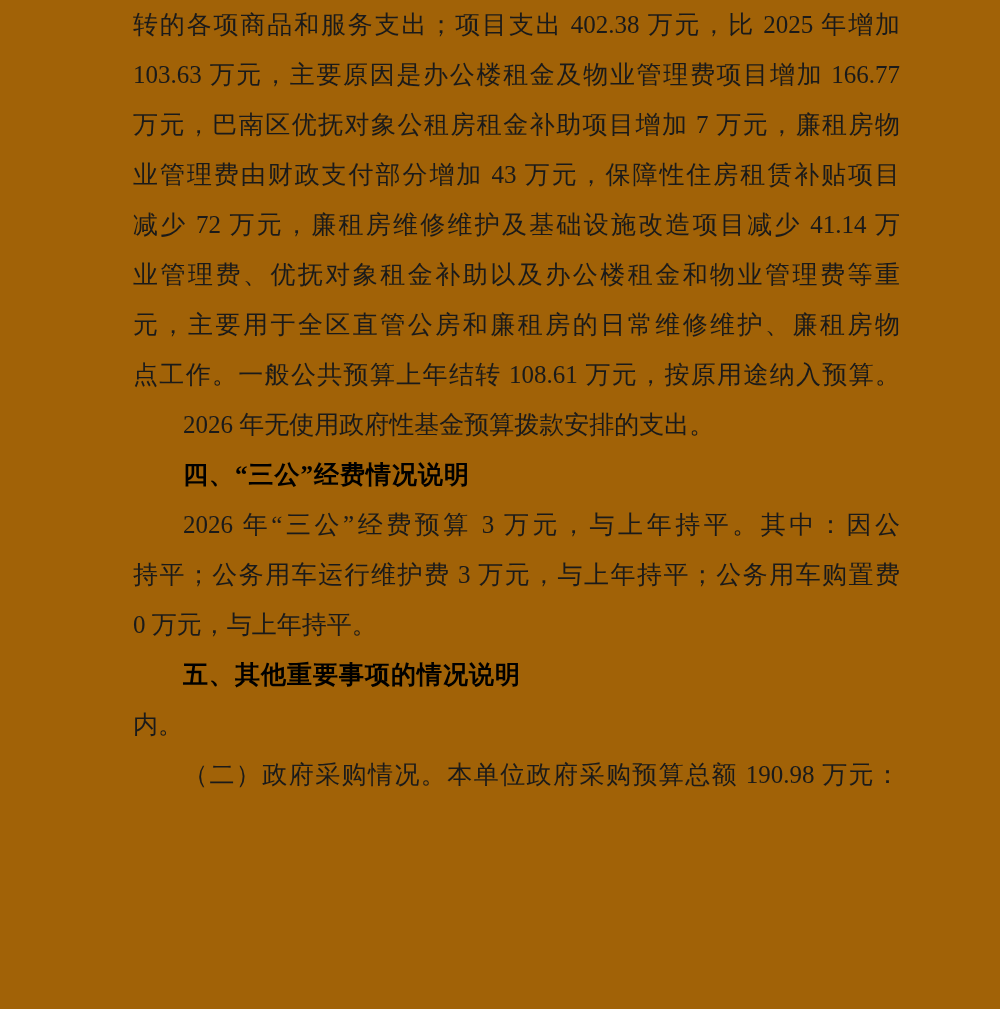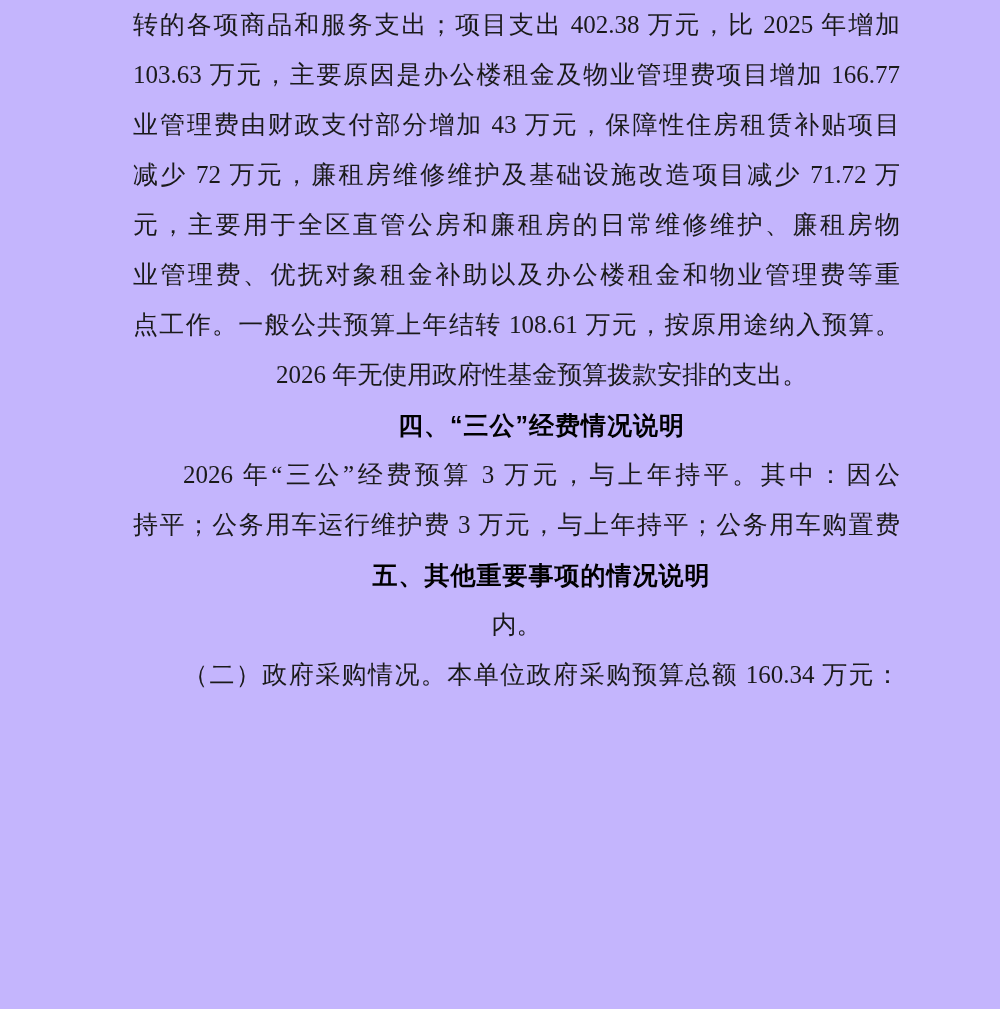--- a/index.html
+++ b/index.html
@@ -20,49 +20,51 @@
     top: 0;
     width: 767px;
   }
   .line {
     height: 50px;
     line-height: 50px;
     font-size: 25px;
     color: #1a1a1a;
     font-family: "Liberation Serif", "DejaVu Serif", serif;
     overflow: hidden;
-    text-align: center;
+    text-align: left;
   }
   .line.full {
     text-align: justify;
     text-align-last: justify;
   }
   .line.indent {
     text-indent: 2em;
   }
   .line.heading {
-    font-family: Liberation Sans, sans-serif;
+    font-family: Liberation Serif, serif;
     font-weight: 700;
     color: #000000;
     letter-spacing: 1px;
   }
 </style>
 </head>
 <body>
 
-<div class="page" style="background: #c4b5fd;">
+<div class="page" style="background: #a16207;">
   <div class="text-block">
       <div class="line body full" style="color: rgb(26, 26, 26);">转的各项商品和服务支出；项目支出 402.38 万元，比 2025 年增加</div>
       <div class="line body full" style="color: rgb(26, 26, 26);">103.63 万元，主要原因是办公楼租金及物业管理费项目增加 166.77</div>
+      <div class="line body full" style="color: rgb(26, 26, 26);">万元，巴南区优抚对象公租房租金补助项目增加 7 万元，廉租房物</div>
       <div class="line body full" style="color: rgb(26, 26, 26);">业管理费由财政支付部分增加 43 万元，保障性住房租赁补贴项目</div>
-      <div class="line body full" style="color: rgb(26, 26, 26);">减少 72 万元，廉租房维修维护及基础设施改造项目减少 71.72 万</div>
+      <div class="line body full" style="color: rgb(26, 26, 26);">减少 72 万元，廉租房维修维护及基础设施改造项目减少 41.14 万</div>
+      <div class="line body full" style="color: rgb(26, 26, 26);">业管理费、优抚对象租金补助以及办公楼租金和物业管理费等重</div>
       <div class="line body full" style="color: rgb(26, 26, 26);">元，主要用于全区直管公房和廉租房的日常维修维护、廉租房物</div>
-      <div class="line body full" style="color: rgb(26, 26, 26);">业管理费、优抚对象租金补助以及办公楼租金和物业管理费等重</div>
       <div class="line body full" style="color: rgb(26, 26, 26);">点工作。一般公共预算上年结转 108.61 万元，按原用途纳入预算。</div>
       <div class="line body indent" style="color: rgb(26, 26, 26);">2026 年无使用政府性基金预算拨款安排的支出。</div>
       <div class="line heading indent" style="color: rgb(0, 0, 0);">四、“三公”经费情况说明</div>
       <div class="line body full indent" style="color: rgb(26, 26, 26);">2026 年“三公”经费预算 3 万元，与上年持平。其中：因公</div>
       <div class="line body full" style="color: rgb(26, 26, 26);">持平；公务用车运行维护费 3 万元，与上年持平；公务用车购置费</div>
+      <div class="line body" style="color: rgb(26, 26, 26);">0 万元，与上年持平。</div>
       <div class="line heading indent" style="color: rgb(0, 0, 0);">五、其他重要事项的情况说明</div>
       <div class="line body" style="color: rgb(26, 26, 26);">内。</div>
-      <div class="line body full indent" style="color: rgb(26, 26, 26);">（二）政府采购情况。本单位政府采购预算总额 160.34 万元：</div>
+      <div class="line body full indent" style="color: rgb(26, 26, 26);">（二）政府采购情况。本单位政府采购预算总额 190.98 万元：</div>
     </div>
 </div>
 
 </body></html>

